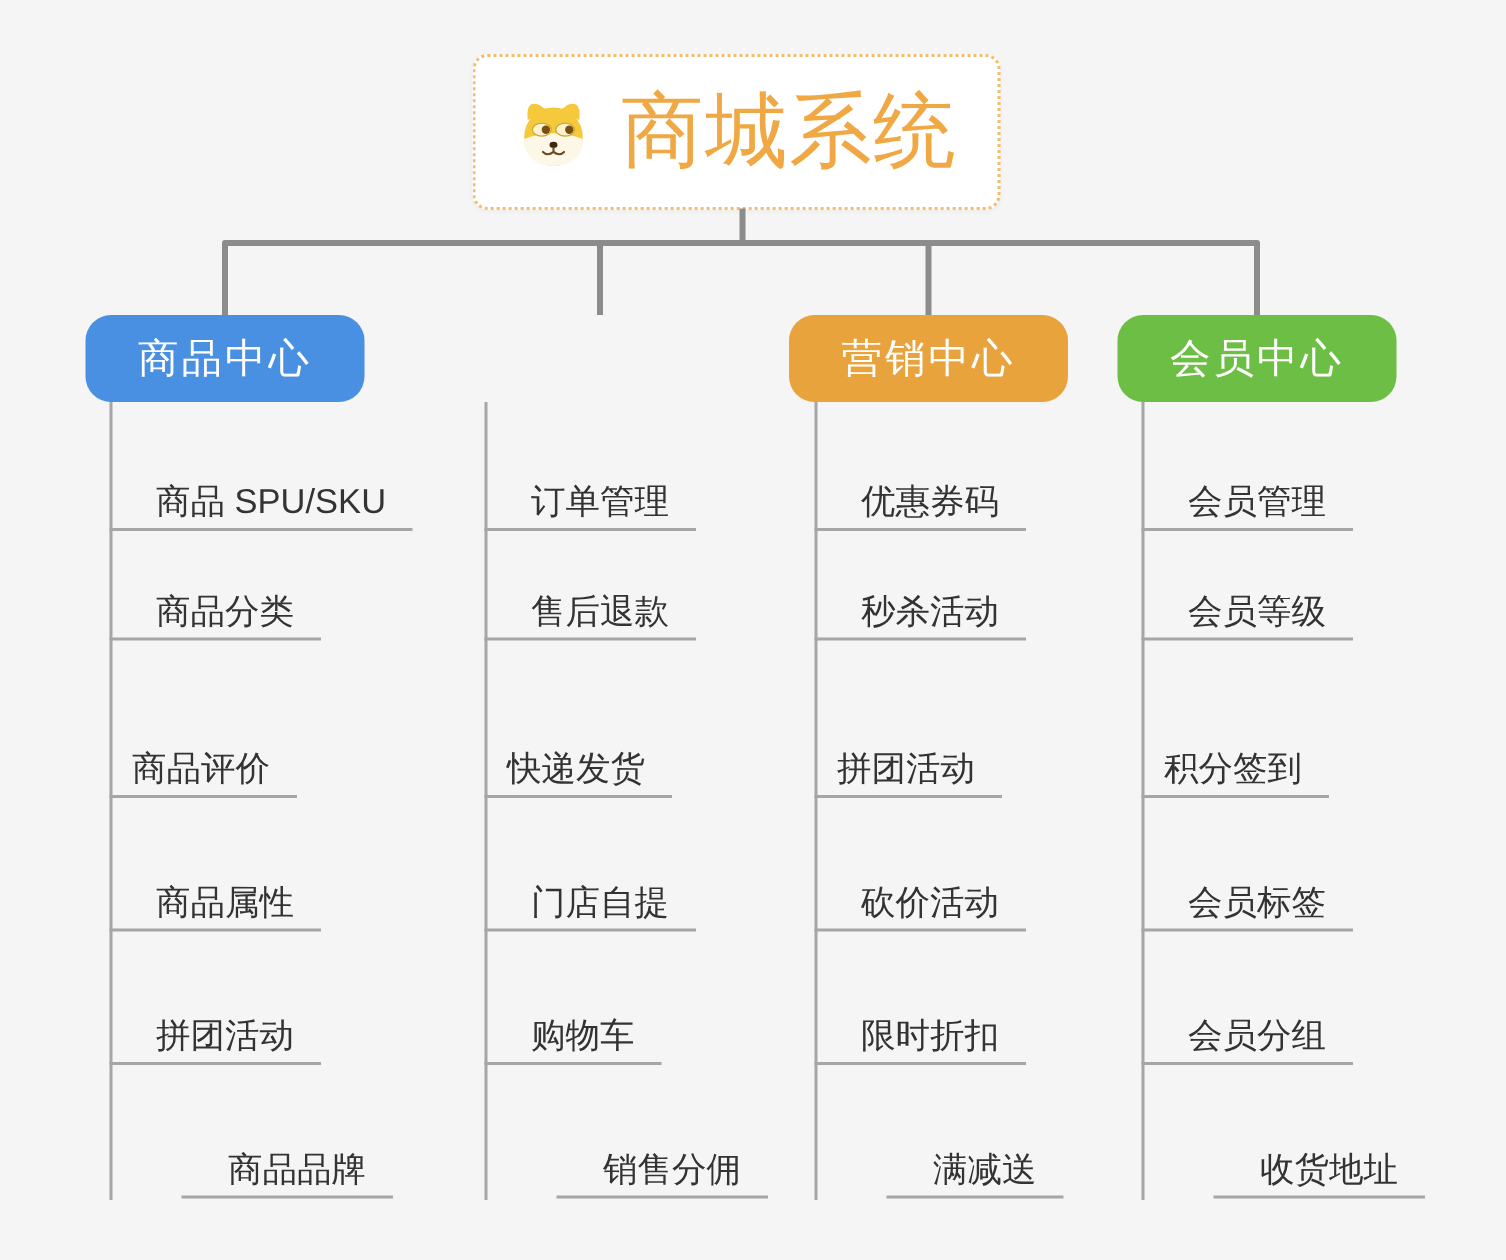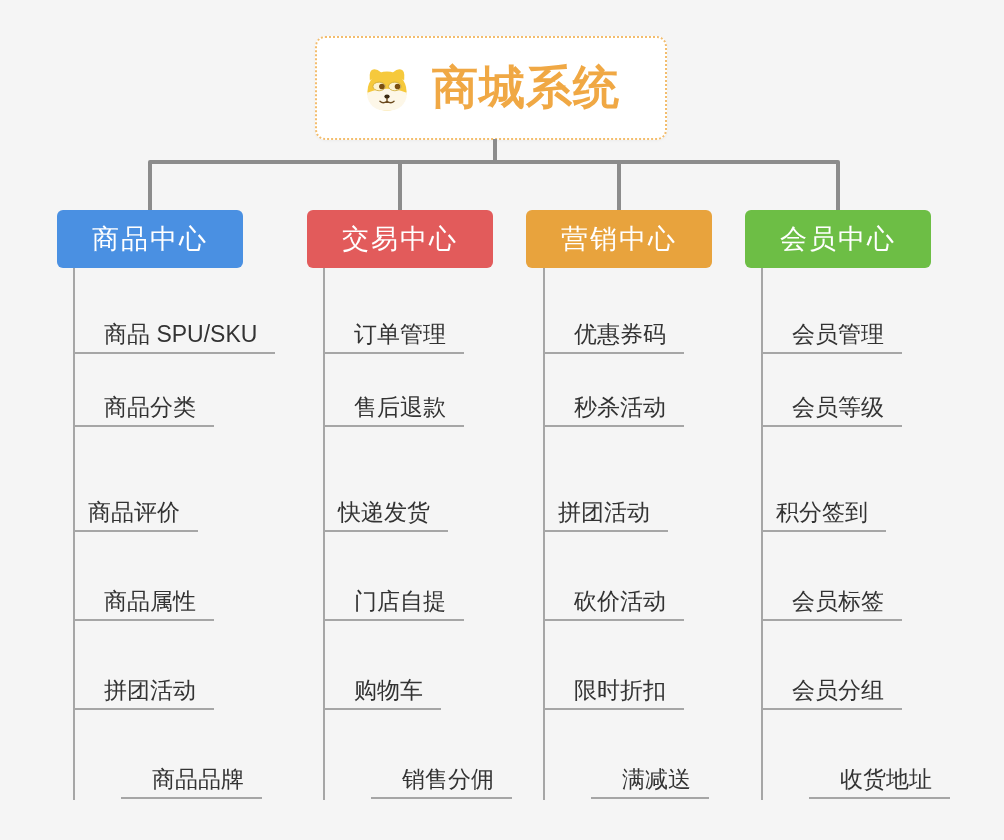--- a/index.html
+++ b/index.html
@@ -21,43 +21,43 @@
     border: 2px dotted #f3bd6d;
     border-radius: 10px;
     display: flex;
     align-items: center;
     justify-content: center;
     gap: 20px;
     box-shadow: 0 1px 3px rgba(0,0,0,0.04);
     cursor: pointer;
   }
   .root-title {
-    font-size: 46px;
-    font-weight: 700;
+    font-size: 55px;
+    font-weight: 400;
     letter-spacing: 1px;
     white-space: nowrap;
   }
   .dog-icon { width: 50px; height: 50px; flex: 0 0 auto; }
 
   
   .line { position: absolute; background: #8c8c8c; }
   .root-trunk  { left: 493px; top: 139px; width: 4px; height: 23px; }
   .bus         { left: 148px; top: 160px; width: 692px; height: 4px; border-radius: 2px; }
   .drop        { top: 162px; width: 4px; height: 48px; }
   .drop-0 { left: 148px; }
   .drop-1 { left: 398px; }
   .drop-2 { left: 617px; }
   .drop-3 { left: 836px; }
 
   
   .branch-box {
     position: absolute;
     top: 210px;
     width: 186px; height: 58px;
-    border-radius: 6px;
+    border-radius: 17px;
     color: #ffffff;
     font-size: 27px;
     display: flex;
     align-items: center;
     justify-content: center;
     letter-spacing: 2px;
     cursor: pointer;
   }
   .bb-0 { left: 57px; }
   .bb-1 { left: 307px; }
@@ -122,21 +122,20 @@
   </div>
 
   <div class="line root-trunk"></div>
   <div class="line bus"></div>
   <div class="line drop drop-0"></div>
   <div class="line drop drop-1"></div>
   <div class="line drop drop-2"></div>
   <div class="line drop drop-3"></div>
 
   <div class="branch-box bb-0" style="background: rgb(74, 144, 226);">商品中心</div>
-  <div class="branch-box bb-1" style="background: rgb(226, 91, 91);">交易中心</div>
   <div class="branch-box bb-2" style="background: rgb(232, 163, 61);">营销中心</div>
   <div class="branch-box bb-3" style="background: rgb(109, 190, 69);">会员中心</div>
 
   <div class="col col-0">
     <div class="trunk"></div>
     <div class="child r-0">商品 SPU/SKU</div>
     <div class="child r-1">商品分类</div>
     <div class="child r-2">商品评价</div>
     <div class="child r-3">商品属性</div>
     <div class="child r-4">拼团活动</div>

